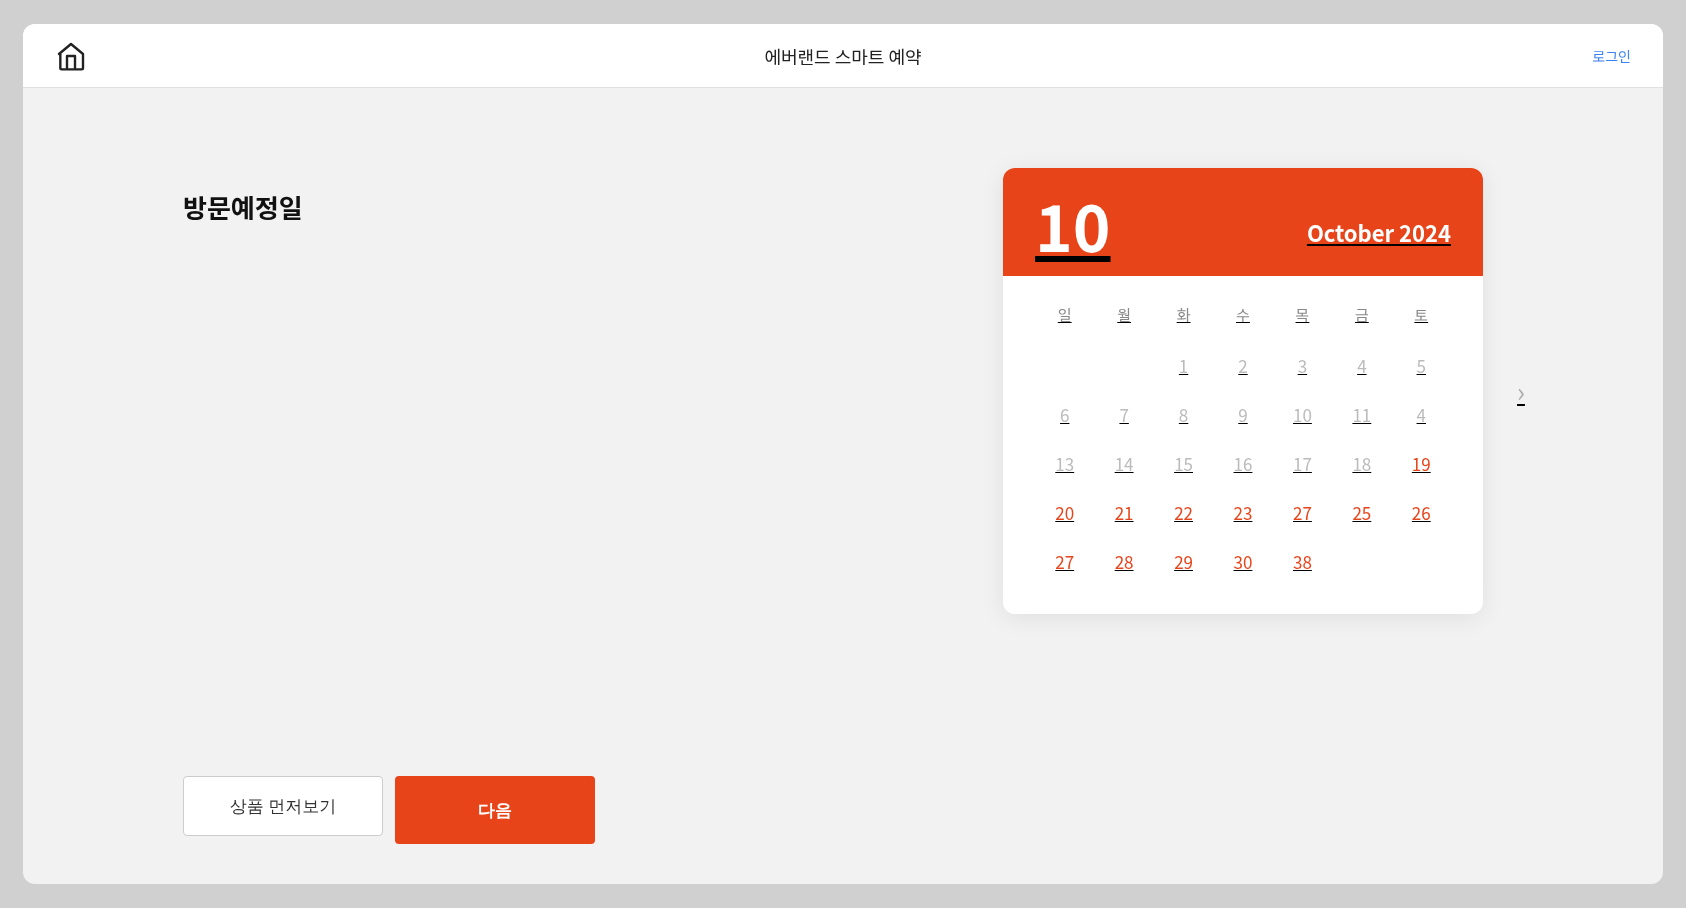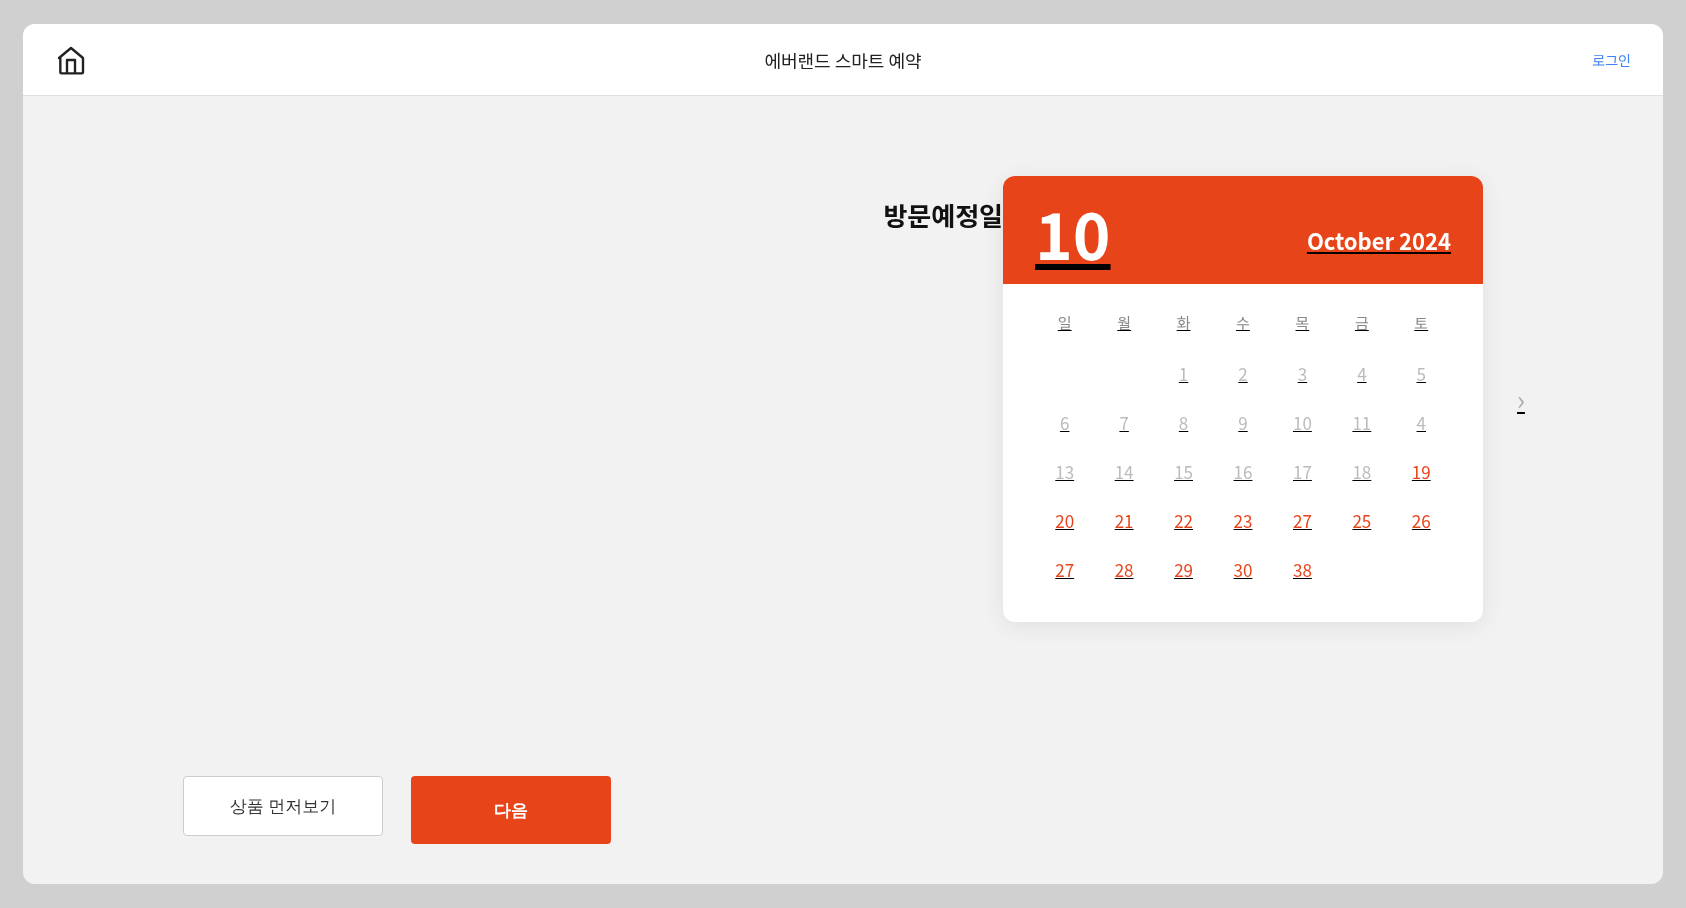--- a/index.html
+++ b/index.html
@@ -17,21 +17,21 @@
       background: #f2f2f2;
       border-radius: 12px;
       overflow: hidden;
       display: flex;
       flex-direction: column;
     }
     
     .header {
       background: #fff;
       border-bottom: 1px solid #e0e0e0;
-      height: 72px;
+      height: 64px;
       display: flex;
       align-items: center;
       padding: 0 32px;
       position: relative;
     }
     .header-home {
       display: flex;
       align-items: center;
     }
     .header-title {
@@ -59,21 +59,20 @@
     
     .left-panel {
       flex: 1;
       padding-top: 20px;
     }
     .visit-title {
       font-size: 26px;
       font-weight: 700;
       color: #111;
       margin-bottom: 60px;
-      text-align: right;
     }
     .visit-desc {
       font-size: 34px;
       color: #e03b1e;
       line-height: 1.55;
       font-weight: 400;
     }
     
     .right-panel {
       display: flex;
@@ -148,21 +147,21 @@
       height: 44px;
       cursor: pointer;
       color: #aaa;
       font-size: 26px;
       margin-top: 200px;
     }
     
     .footer {
       padding: 20px 160px 40px 160px;
       display: flex;
-      gap: 28px;
+      gap: 12px;
     }
     .btn-secondary {
       width: 200px;
       height: 60px;
       background: #fff;
       border: 1px solid #ccc;
       border-radius: 4px;
       font-size: 17px;
       color: #333;
       cursor: pointer;

